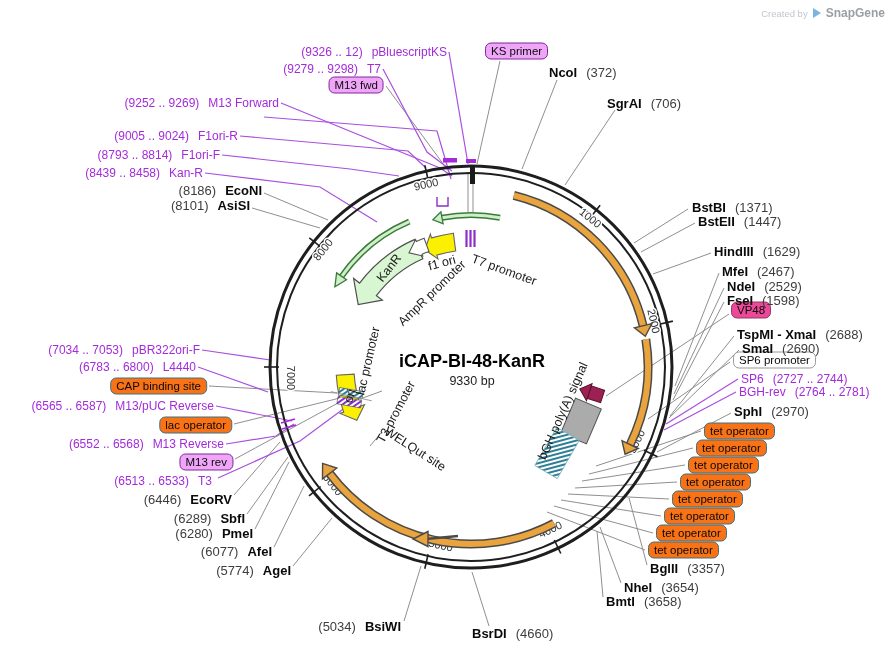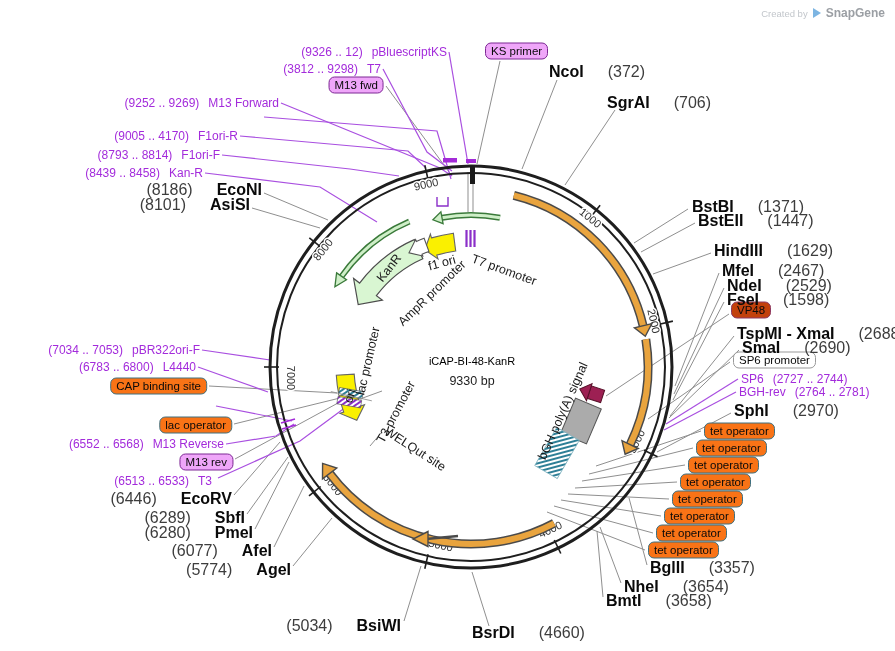--- a/index.html
+++ b/index.html
@@ -1,38 +1,38 @@
 <!DOCTYPE html>
 <html><head>
 <meta charset="utf-8">
 <style>
   html,body{margin:0;padding:0;background:#fff;}
   #stage{position:relative;width:895px;height:651px;overflow:hidden;
          font-family:"Liberation Sans",sans-serif;background:#fff;}
   svg{position:absolute;left:0;top:0;}
-  .lbl{position:absolute;display:inline-flex;gap:24px;white-space:nowrap;
-       font-size:16px;color:#111;transform:translate(0,-50%);}
+  .lbl{position:absolute;display:inline-flex;gap:9px;white-space:nowrap;
+       font-size:13px;color:#111;transform:translate(0,-50%);}
   .lbl.ra{transform:translate(-100%,-50%);}
   .lbl .nm{font-weight:bold;color:#0a0a0a;}
   .lbl .pos{color:#3d3d3d;}
   .plbl{position:absolute;display:inline-flex;gap:9px;white-space:nowrap;
        font-size:12px;color:#a32bdb;transform:translate(0,-50%);}
   .plbl.ra{transform:translate(-100%,-50%);}
   .tag{position:absolute;white-space:nowrap;font-size:11.5px;color:#0a0a0a;
        padding:0px 5px;border-radius:6px;border:1.3px solid #555;
        transform:translate(0,-50%);line-height:15px;}
   .tag.ra{transform:translate(-100%,-50%);}
   .tag.purple{background:#efa6f9;border-color:#7d2894;}
   .tag.teal{background:#f97316;border-color:#3f7080;}
-  .tag.pink{background:#c2410c;border-color:#8e3a62;}
+  .tag.pink{background:#ec4899;border-color:#8e3a62;}
   .tag.white{background:#ffffff;border-color:#999;}
   .rot{position:absolute;white-space:nowrap;font-size:12.5px;color:#1a1a1a;
        transform:translate(-50%,-50%) rotate(var(--a,0deg));}
   .ctr{position:absolute;transform:translate(-50%,-50%);white-space:nowrap;}
-  .ctitle{font-size:11px;font-weight:normal;color:#000;}
+  .ctitle{font-size:18px;font-weight:bold;color:#000;}
   .csize{font-size:12.5px;color:#222;}
   #watermark{position:absolute;right:10px;top:6px;display:flex;align-items:center;
        gap:5px;font-size:9.5px;color:#c2c6cb;}
   #watermark .brand{font-size:12px;font-weight:bold;color:#9b9fa4;}
   .logo{width:0;height:0;border-left:8px solid #7db5e2;border-top:5px solid transparent;
        border-bottom:5px solid transparent;display:inline-block;}
   .tick{font-size:11px;fill:#333;text-anchor:middle;
         paint-order:stroke;stroke:#ffffff;stroke-width:3px;
         font-family:"Liberation Sans",sans-serif;}
 </style>
@@ -343,47 +343,51 @@
 <div class="lbl ra" style="left:250px;top:205px">
       <span class="pos">(8101)</span>
       <span class="nm">AsiSI</span>
     </div>
 
 <div class="plbl ra" style="left:447px;top:52px">
       <span>(9326 .. 12)</span>
       <span>pBluescriptKS</span>
     </div>
 <div class="plbl ra" style="left:381px;top:69px">
-      <span>(3812 .. 9298)</span>
+      <span>(9279 .. 9298)</span>
       <span>T7</span>
     </div>
 <div class="plbl ra" style="left:279px;top:103px">
       <span>(9252 .. 9269)</span>
       <span>M13 Forward</span>
     </div>
 <div class="plbl ra" style="left:238px;top:136px">
-      <span>(9005 .. 4170)</span>
+      <span>(9005 .. 9024)</span>
       <span>F1ori-R</span>
     </div>
 <div class="plbl ra" style="left:220px;top:155px">
       <span>(8793 .. 8814)</span>
       <span>F1ori-F</span>
     </div>
 <div class="plbl ra" style="left:203px;top:173px">
       <span>(8439 .. 8458)</span>
       <span>Kan-R</span>
     </div>
 <div class="plbl ra" style="left:200px;top:350px">
       <span>(7034 .. 7053)</span>
       <span>pBR322ori-F</span>
     </div>
 <div class="plbl ra" style="left:196px;top:367px">
       <span>(6783 .. 6800)</span>
       <span>L4440</span>
     </div>
+<div class="plbl ra" style="left:214px;top:406px">
+      <span>(6565 .. 6587)</span>
+      <span>M13/pUC Reverse</span>
+    </div>
 <div class="plbl ra" style="left:224px;top:444px">
       <span>(6552 .. 6568)</span>
       <span>M13 Reverse</span>
     </div>
 <div class="plbl ra" style="left:212px;top:481px">
       <span>(6513 .. 6533)</span>
       <span>T3</span>
     </div>
 
 <div class="plbl" style="left:741px;top:379px">

